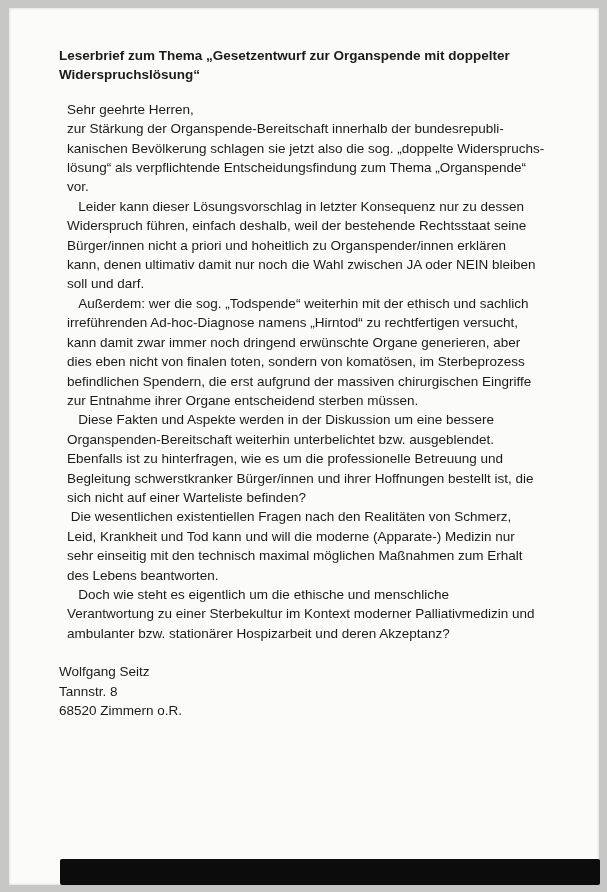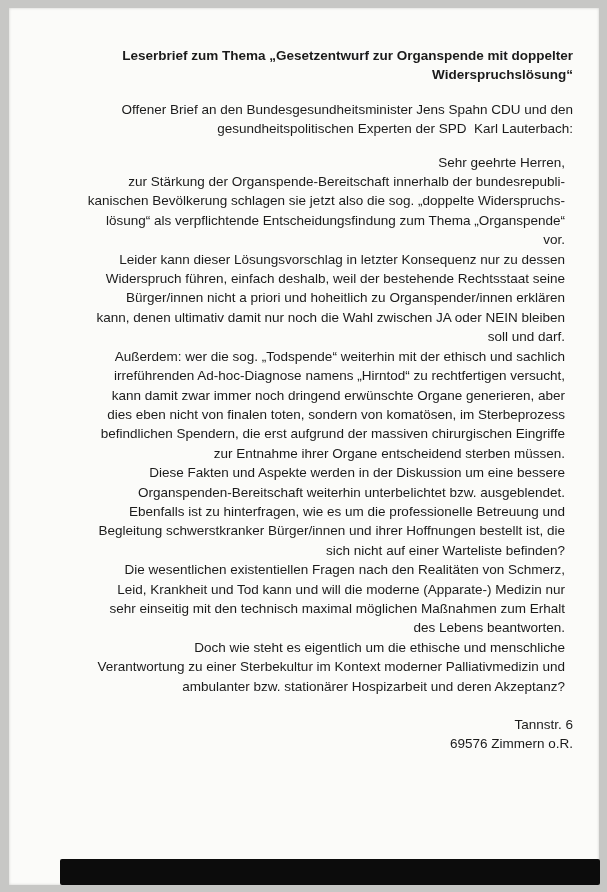--- a/index.html
+++ b/index.html
@@ -21,21 +21,20 @@
       right: 8px;
       bottom: 7px;
       background: #fbfbf9;
       box-shadow: inset 0 0 3px rgba(0,0,0,0.18);
     }
     .content {
       padding: 38px 26px 0 50px;
       color: #1b1b1b;
       font-size: 13.5px;
       line-height: 19.4px;
-      text-align: right;
     }
     .title {
       font-weight: bold;
       white-space: pre-wrap;
       margin: 0 0 15px 0;
     }
     .intro {
       white-space: pre-wrap;
       margin: 0 0 14px 0;
     }
@@ -60,22 +59,20 @@
   </style>
 </head>
 <body>
 
 <div class="page">
   <div class="content">
 
     <p class="title">Leserbrief zum Thema „Gesetzentwurf zur Organspende mit doppelter
 Widerspruchslösung“</p>
 
-    <p class="intro">Offener Brief an den Bundesgesundheitsminister Jens Spahn CDU und den
-gesundheitspolitischen Experten der SPD  Karl Lauterbach:</p>
 
     <p class="body-text"><span>Sehr geehrte Herren,
 zur Stärkung der Organspende-Bereitschaft innerhalb der bundesrepubli-
 kanischen Bevölkerung schlagen sie jetzt also die sog. „doppelte Widerspruchs-
 lösung“ als verpflichtende Entscheidungsfindung zum Thema „Organspende“
 vor.
    Leider kann dieser Lösungsvorschlag in letzter Konsequenz nur zu dessen
 Widerspruch führen, einfach deshalb, weil der bestehende Rechtsstaat seine
 Bürger/innen nicht a priori und hoheitlich zu Organspender/innen erklären
 kann, denen ultimativ damit nur noch die Wahl zwischen JA oder NEIN bleiben
@@ -93,20 +90,21 @@
 sich </span><span class="u">nicht</span><span> auf einer Warteliste befinden?
  Die wesentlichen existentiellen Fragen nach den Realitäten von Schmerz,
 Leid, Krankheit und Tod kann und will die moderne (Apparate-) Medizin nur
 sehr einseitig mit den technisch maximal möglichen Maßnahmen zum Erhalt
 des Lebens beantworten.
    Doch wie steht es eigentlich um die ethische und menschliche
 Verantwortung zu einer Sterbekultur im Kontext moderner Palliativmedizin und
 ambulanter bzw. stationärer Hospizarbeit und deren Akzeptanz?</span></p>
 
     <div class="signature">
-      <div>Tannstr. 6</div>
-      <div>69576 Zimmern o.R.</div>
+      <div>Wolfgang Seitz</div>
+      <div>Tannstr. 8</div>
+      <div>68520 Zimmern o.R.</div>
     </div>
 
   </div>
 </div>
 
 <div class="scan-bar"></div>
 
 </body></html>

